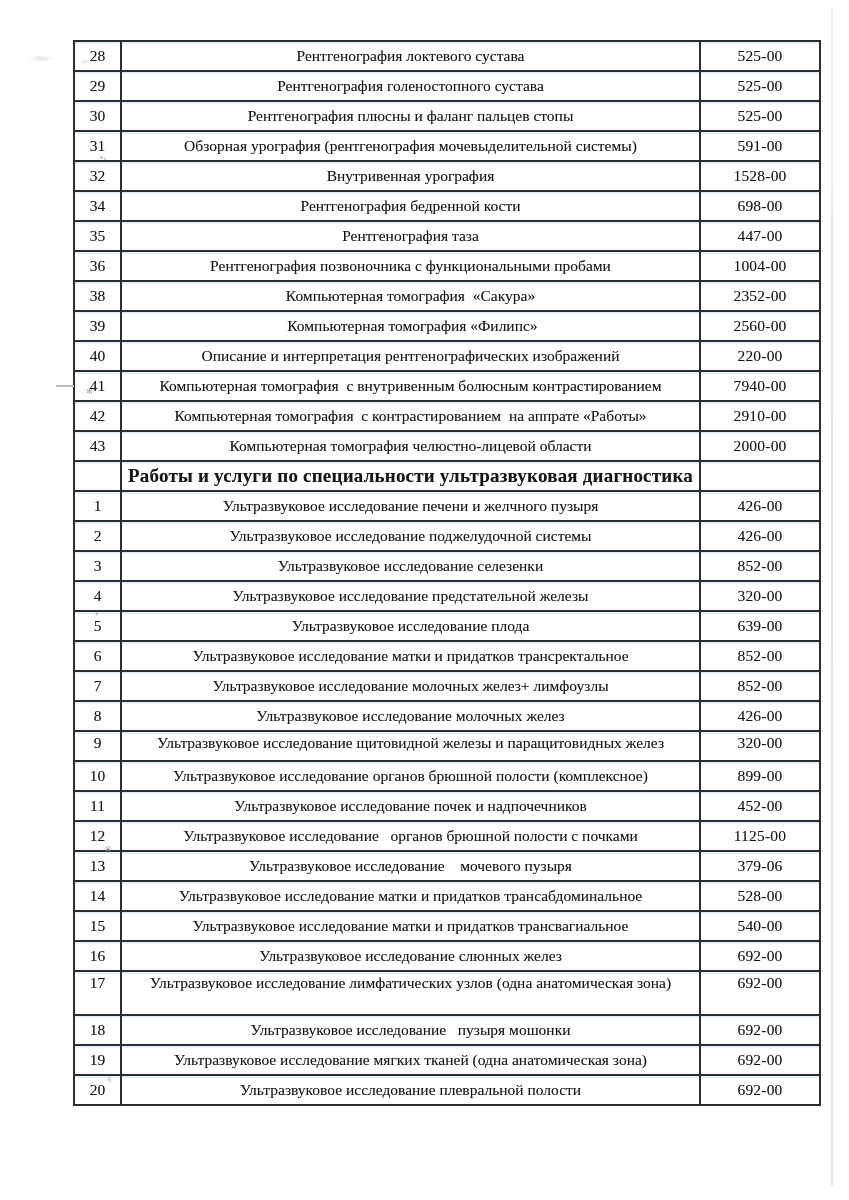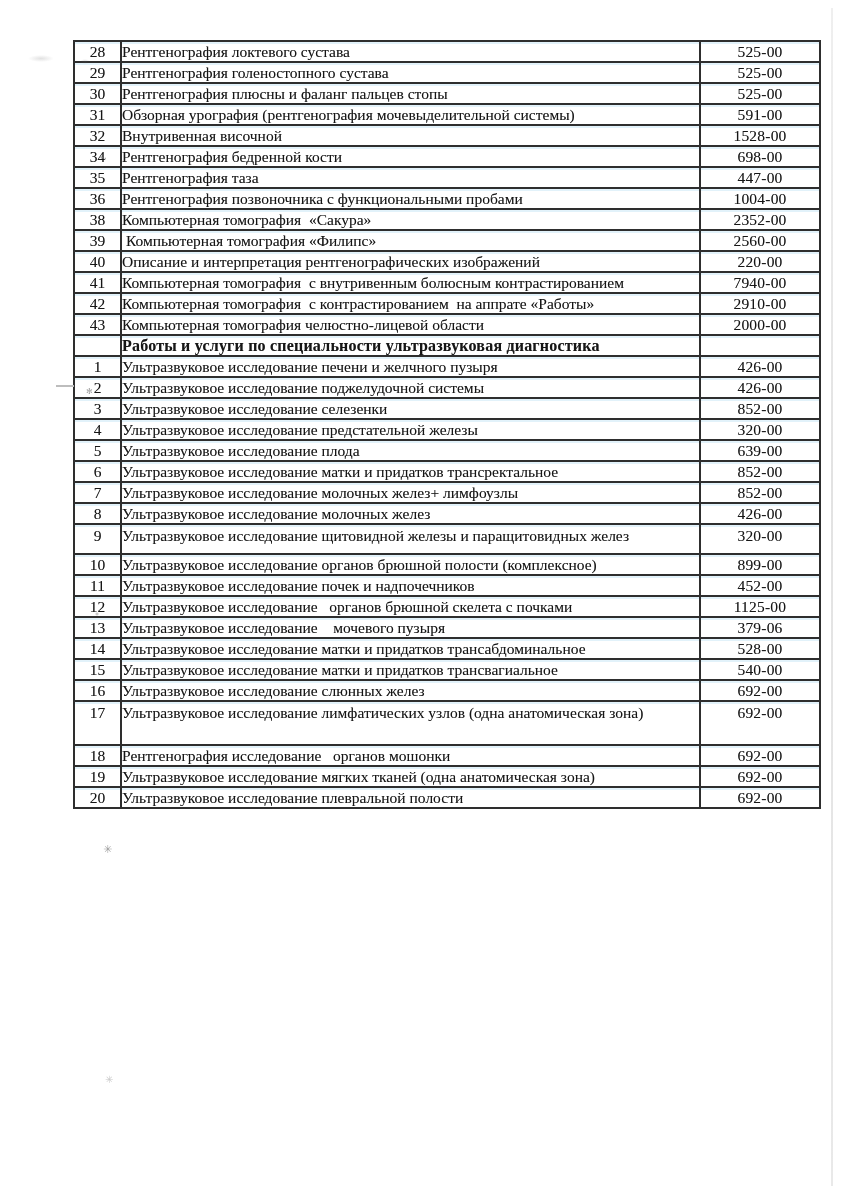--- a/index.html
+++ b/index.html
@@ -28,50 +28,50 @@
     border: 2px solid #2e2e2e;
     padding: 0;
     font-size: 15.5px;
     line-height: 1.1;
     vertical-align: middle;
     
     box-shadow: inset 0 3px 0 -1px rgba(140, 205, 235, 0.25);
     text-shadow: 0 0 0.5px rgba(20, 20, 20, 0.35);
     overflow: hidden;
   }
-  table.price-table tr { height: 21px; }
+  table.price-table tr { height: 30px; }
   table.price-table tr.semi-tall { height: 30px; }
   table.price-table tr.tall { height: 44px; }
   table.price-table tr.semi-tall td,
   table.price-table tr.tall td {
     vertical-align: top;
     padding-top: 2px;
   }
   col.c-num   { width: 47px; }
   col.c-desc  { width: 579px; }
   col.c-price { width: 120px; }
   td.num {
     text-align: center;
     font-size: 15px;
   }
   td.desc {
-    text-align: left;
+    text-align: center;
     padding-left: 3px;
     padding-right: 2px;
     white-space: pre-wrap;
   }
   td.price {
     text-align: center;
     font-size: 15px;
     letter-spacing: 0.2px;
   }
   tr.section-row { height: 23px; }
   tr.section-row td.desc {
     font-weight: bold;
-    font-size: 16px;
+    font-size: 19px;
     letter-spacing: 0.2px;
   }
   
   .edge-line {
     position: absolute;
     left: 831px; top: 8px;
     width: 2px; height: 1178px;
     background: linear-gradient(#efefef, #e2e2e2 40%, #e9e9e9);
   }
   .artifact { position: absolute; pointer-events: none; }
@@ -139,21 +139,21 @@
           <td class="desc">Рентгенография плюсны и фаланг пальцев стопы</td>
           <td class="price">525-00</td>
         </tr>
         <tr>
           <td class="num">31</td>
           <td class="desc">Обзорная урография (рентгенография мочевыделительной системы)</td>
           <td class="price">591-00</td>
         </tr>
         <tr>
           <td class="num">32</td>
-          <td class="desc">Внутривенная височной</td>
+          <td class="desc">Внутривенная урография</td>
           <td class="price">1528-00</td>
         </tr>
         <tr>
           <td class="num">34</td>
           <td class="desc">Рентгенография бедренной кости</td>
           <td class="price">698-00</td>
         </tr>
         <tr>
           <td class="num">35</td>
           <td class="desc">Рентгенография таза</td>
@@ -253,21 +253,21 @@
           <td class="desc">Ультразвуковое исследование органов брюшной полости (комплексное)</td>
           <td class="price">899-00</td>
         </tr>
         <tr>
           <td class="num">11</td>
           <td class="desc">Ультразвуковое исследование почек и надпочечников</td>
           <td class="price">452-00</td>
         </tr>
         <tr>
           <td class="num">12</td>
-          <td class="desc">Ультразвуковое исследование   органов брюшной скелета с почками</td>
+          <td class="desc">Ультразвуковое исследование   органов брюшной полости с почками</td>
           <td class="price">1125-00</td>
         </tr>
         <tr>
           <td class="num">13</td>
           <td class="desc">Ультразвуковое исследование    мочевого пузыря</td>
           <td class="price">379-06</td>
         </tr>
         <tr>
           <td class="num">14</td>
           <td class="desc">Ультразвуковое исследование матки и придатков трансабдоминальное</td>
@@ -283,21 +283,21 @@
           <td class="desc">Ультразвуковое исследование слюнных желез</td>
           <td class="price">692-00</td>
         </tr>
         <tr class="tall">
           <td class="num">17</td>
           <td class="desc">Ультразвуковое исследование лимфатических узлов (одна анатомическая зона)</td>
           <td class="price">692-00</td>
         </tr>
         <tr>
           <td class="num">18</td>
-          <td class="desc">Рентгенография исследование   органов мошонки</td>
+          <td class="desc">Ультразвуковое исследование   пузыря мошонки</td>
           <td class="price">692-00</td>
         </tr>
         <tr>
           <td class="num">19</td>
           <td class="desc">Ультразвуковое исследование мягких тканей (одна анатомическая зона)</td>
           <td class="price">692-00</td>
         </tr>
         <tr>
           <td class="num">20</td>
           <td class="desc">Ультразвуковое исследование плевральной полости</td>

